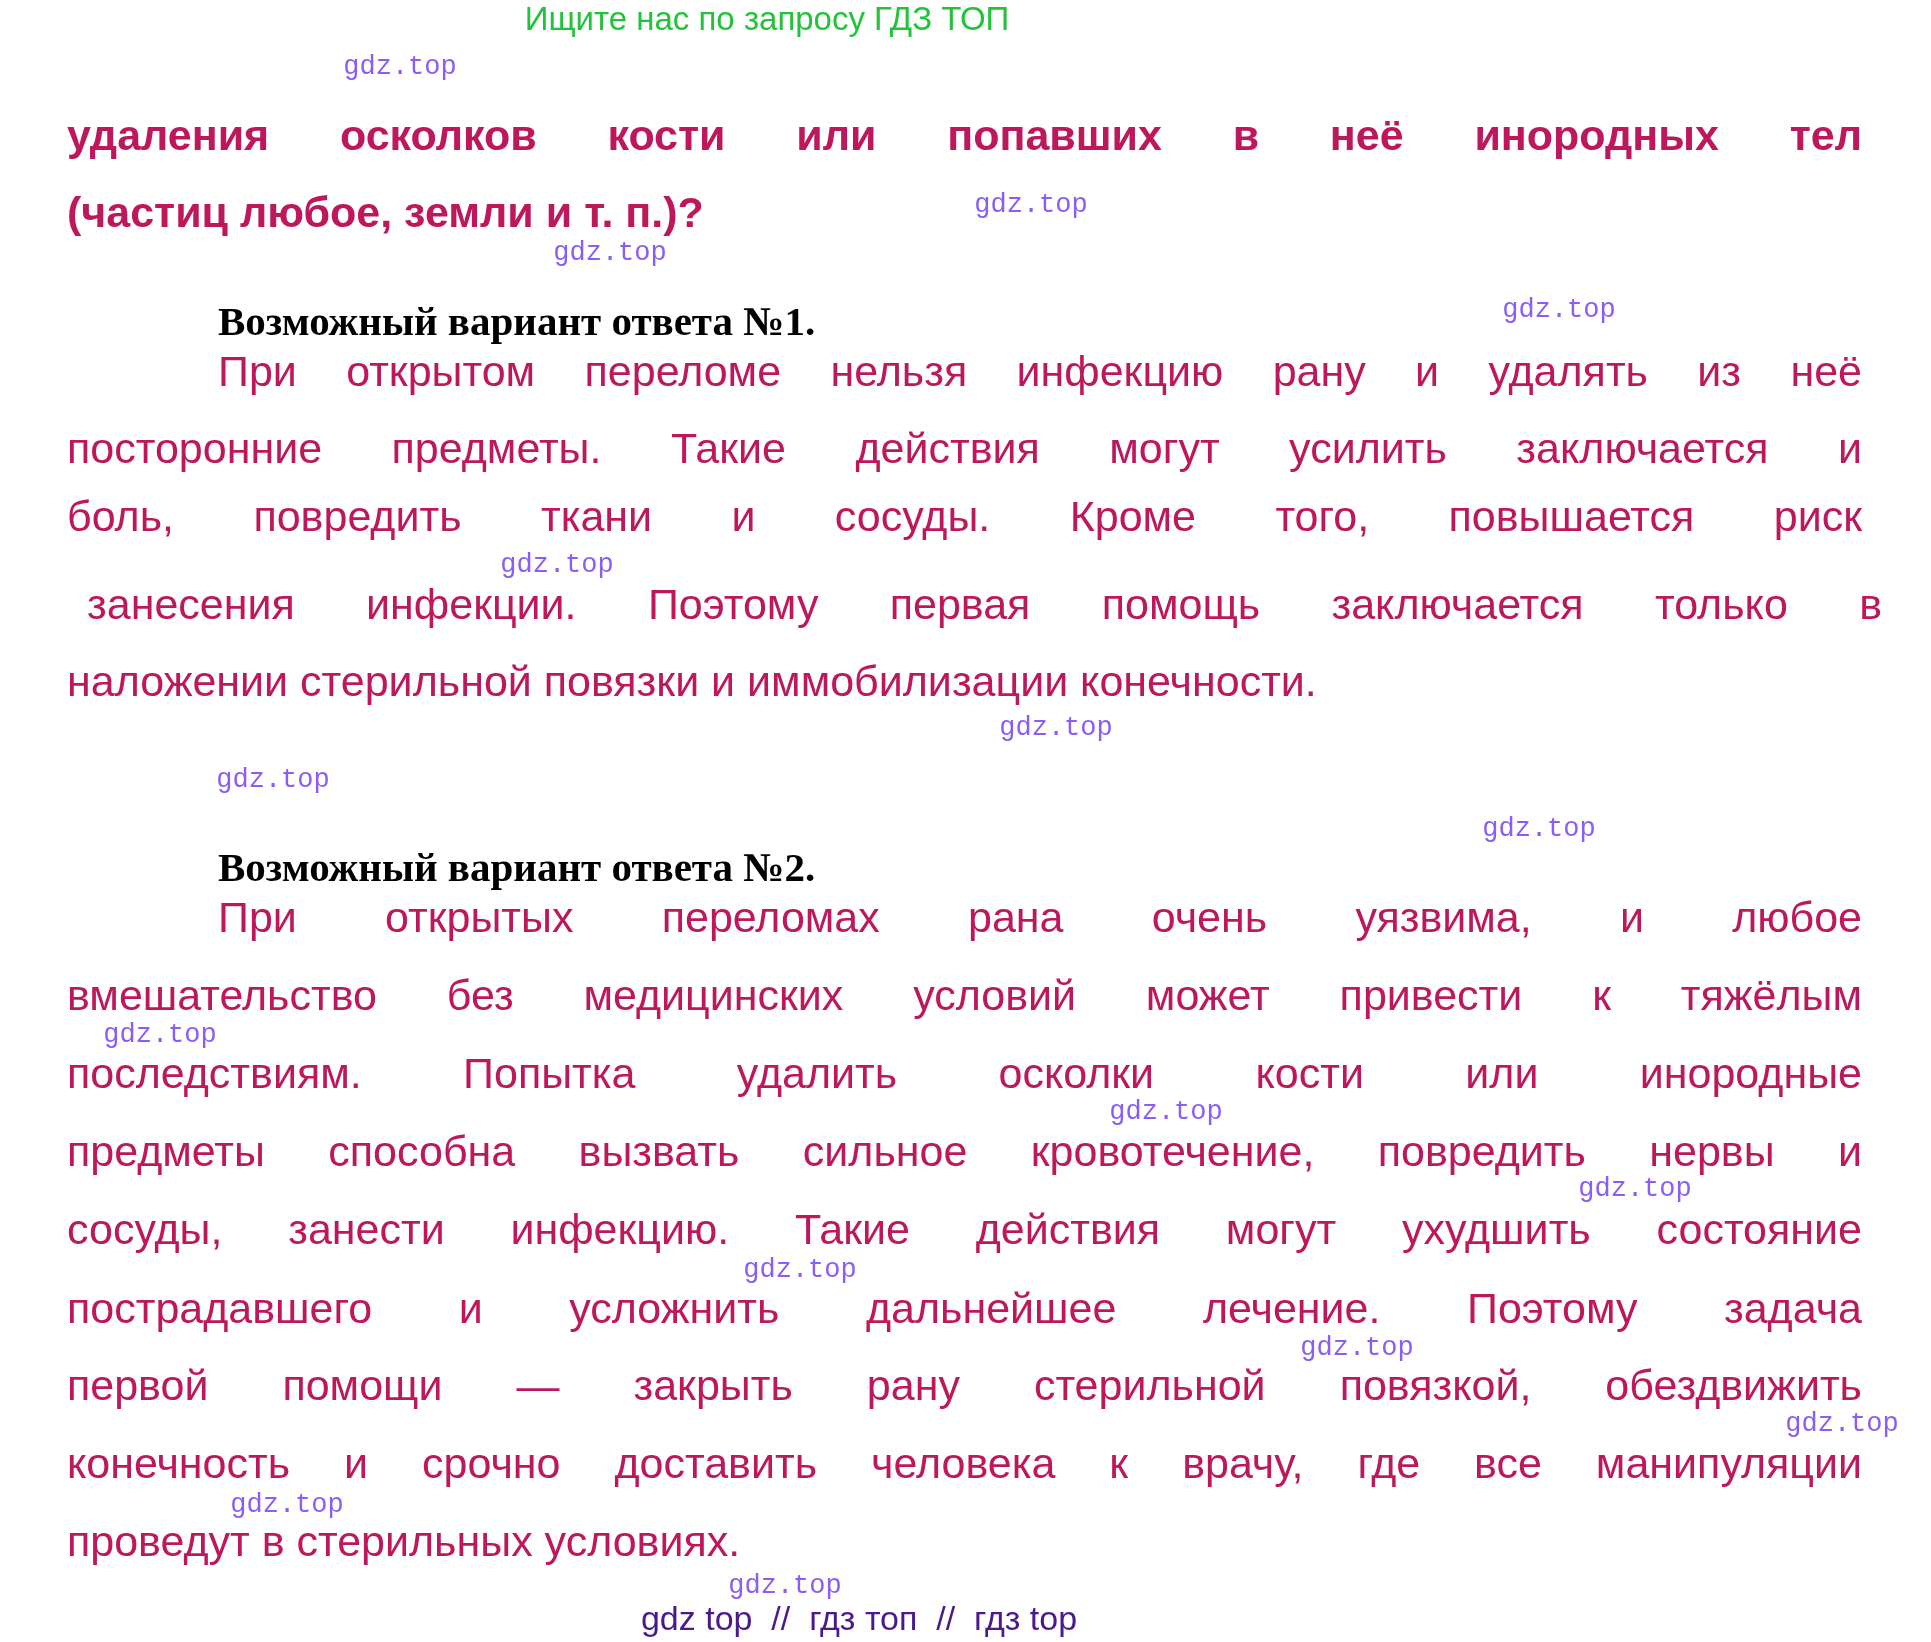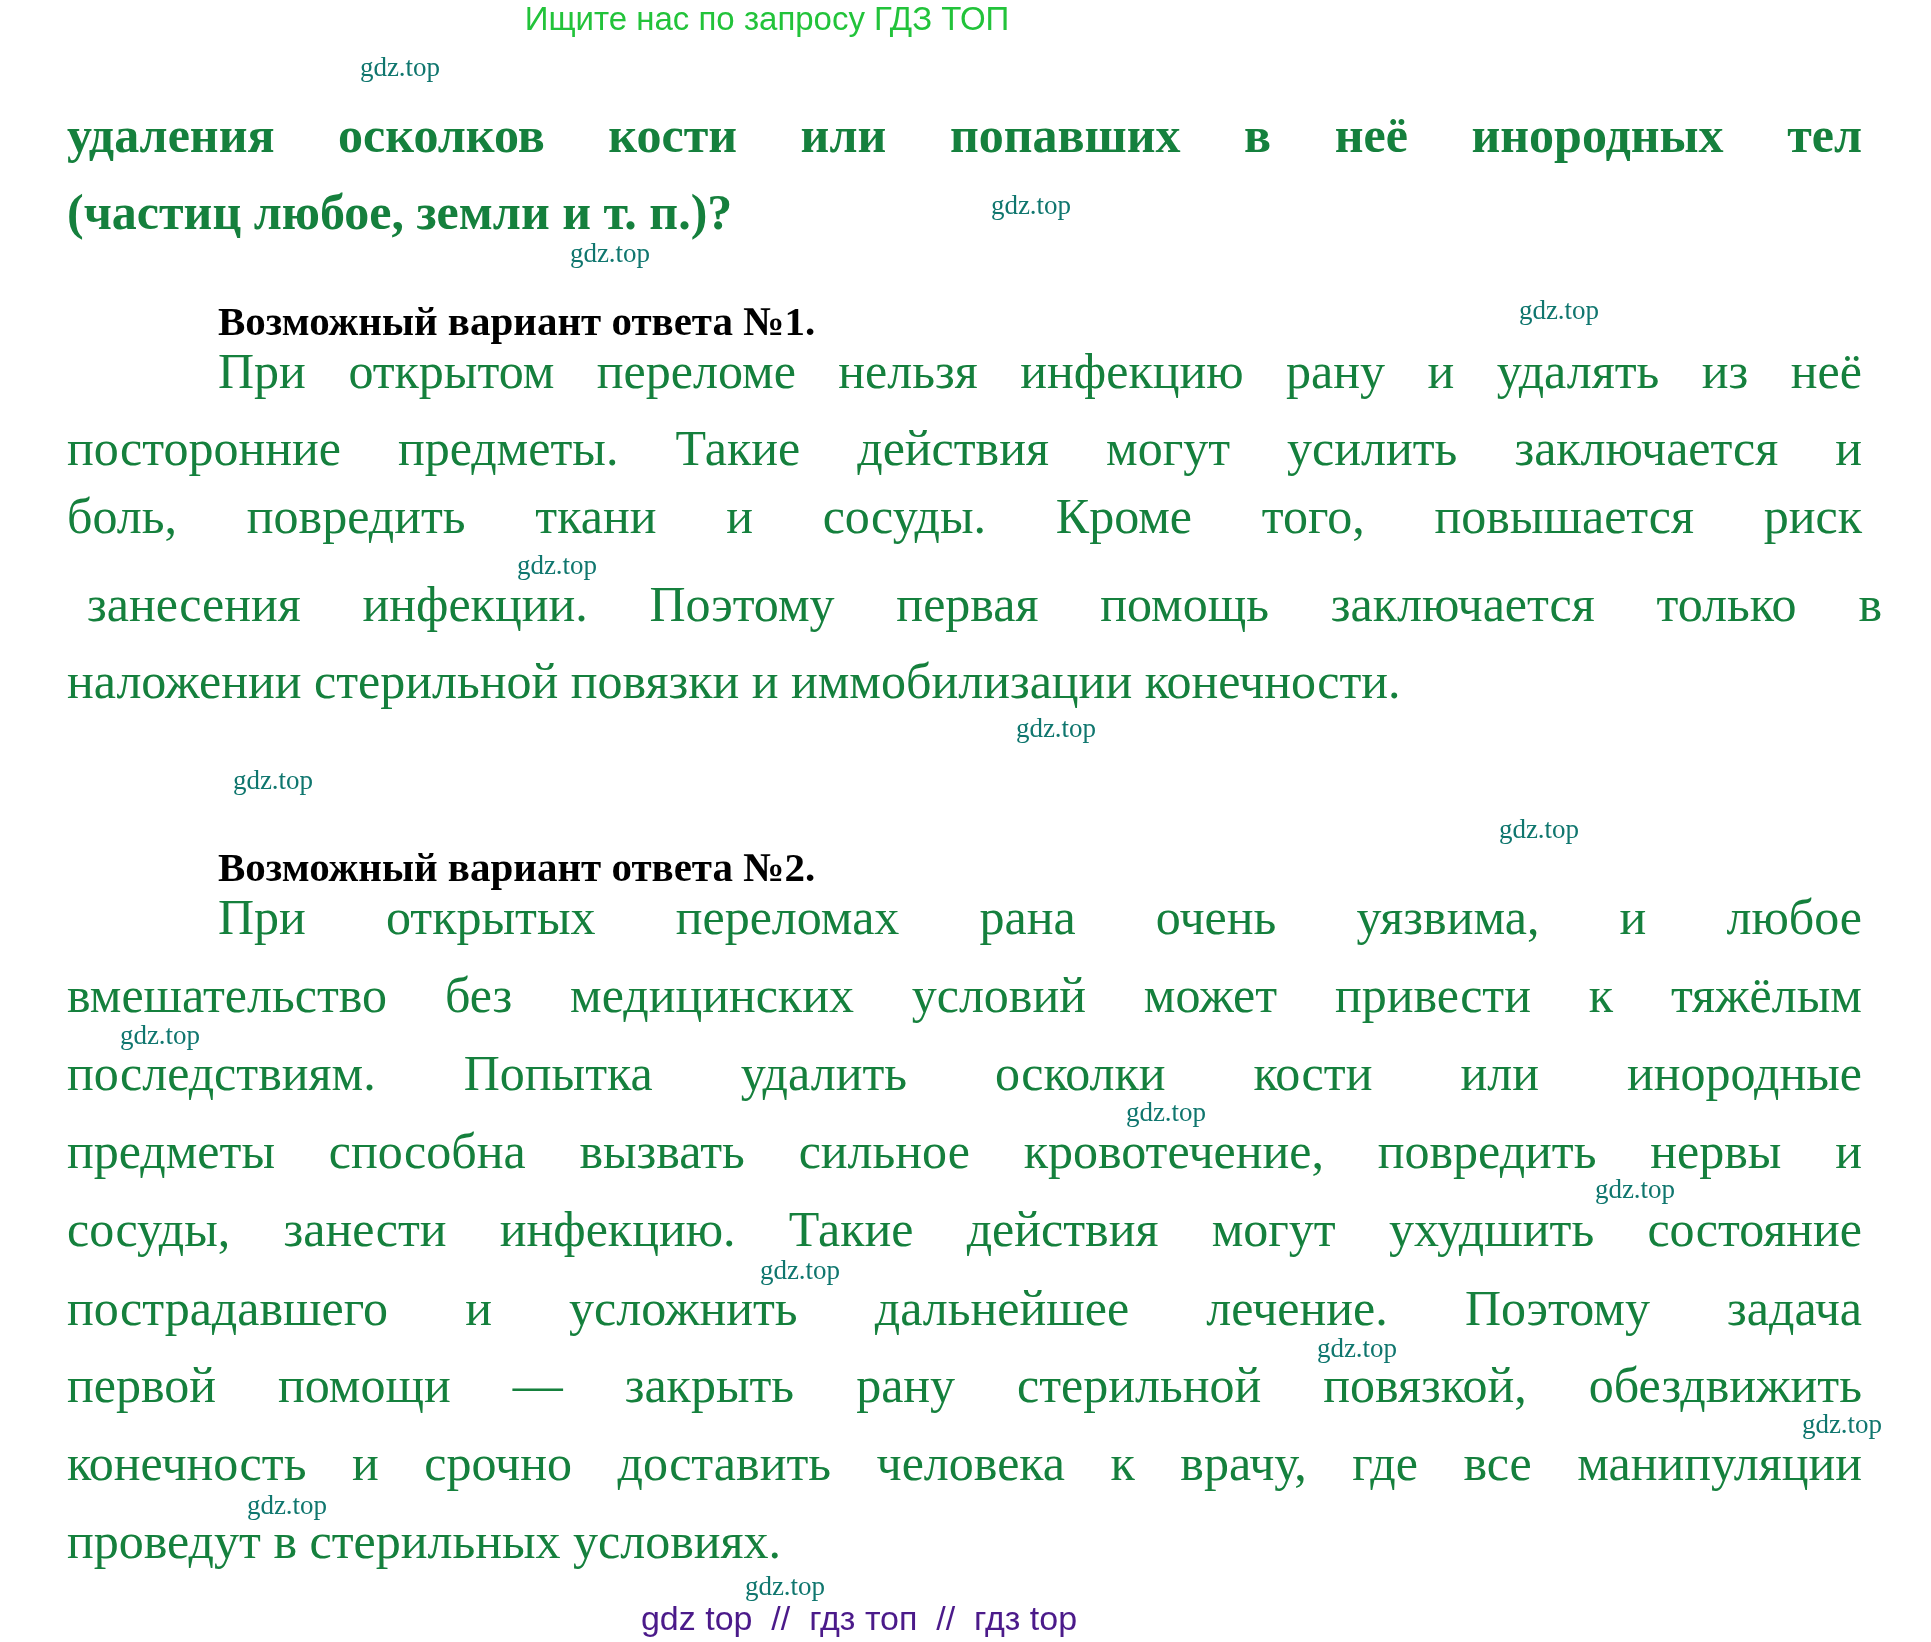--- a/index.html
+++ b/index.html
@@ -1,28 +1,28 @@
 <!DOCTYPE html>
 <html><head>
 <meta charset="utf-8">
 <style>
   html, body { margin:0; padding:0; background:#ffffff; }
   body { width:1931px; height:1642px; position:relative; overflow:hidden; }
   .hdr { position:absolute; left:0; width:1534px; top:0; text-align:center;
          font-family:"Liberation Sans", sans-serif; font-size:33px; color:#22c33a; line-height:38px; }
   .ftr { position:absolute; left:0; width:1718px; top:1598px; text-align:center;
          font-family:"Liberation Sans", sans-serif; font-size:34px; color:#4b1a8a; line-height:40px; white-space:pre; }
-  .line { position:absolute; left:67px; width:1795px; font-family:Liberation Serif, serif;
-          font-size:50px; line-height:60px; color:#15803d; white-space:nowrap; text-align:justify; text-align-last:justify; }
+  .line { position:absolute; left:67px; width:1795px; font-family:Liberation Sans, sans-serif;
+          font-size:43px; line-height:60px; color:#be185d; white-space:nowrap; text-align:justify; text-align-last:justify; }
   .line.last { text-align-last:left; }
   .line.ind { left:218px; width:1644px; }
   .line.bold { font-weight:bold; }
   .h { position:absolute; left:218px; font-family:"Liberation Serif", serif; font-weight:bold;
        font-size:41px; line-height:60px; color:#000; white-space:nowrap;margin-top:28px; }
-  .wm { position:absolute; font-family:Liberation Serif, serif; font-size:27px; color:#0f766e;
+  .wm { position:absolute; font-family:Liberation Mono, monospace; font-size:27px; color:#8b5cf6;
         line-height:30px; transform:translate(-50%,-50%); white-space:nowrap; }
 </style>
 </head>
 <body>
 
 <div class="hdr">Ищите нас по запросу ГДЗ ТОП</div>
 
 <div class="line bold" style="top:105px;">удаления осколков кости или попавших в неё инородных тел</div>
 <div class="line bold last" style="top:182px;">(частиц любое, земли и т. п.)?</div>
 

